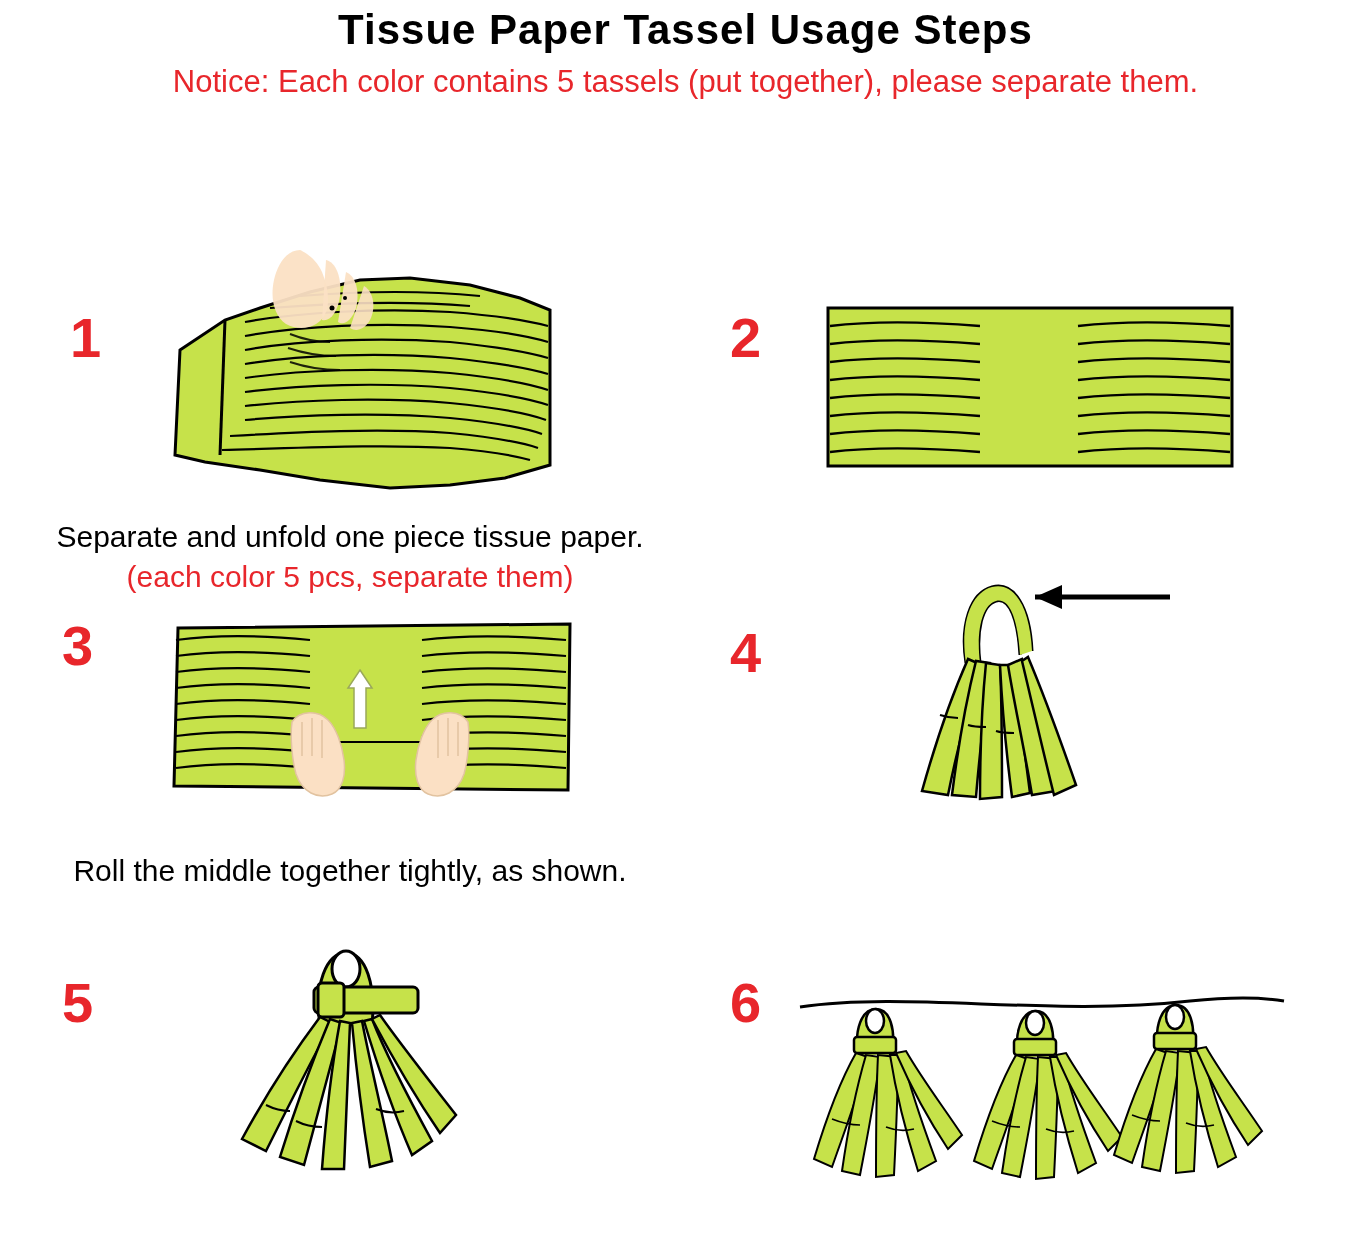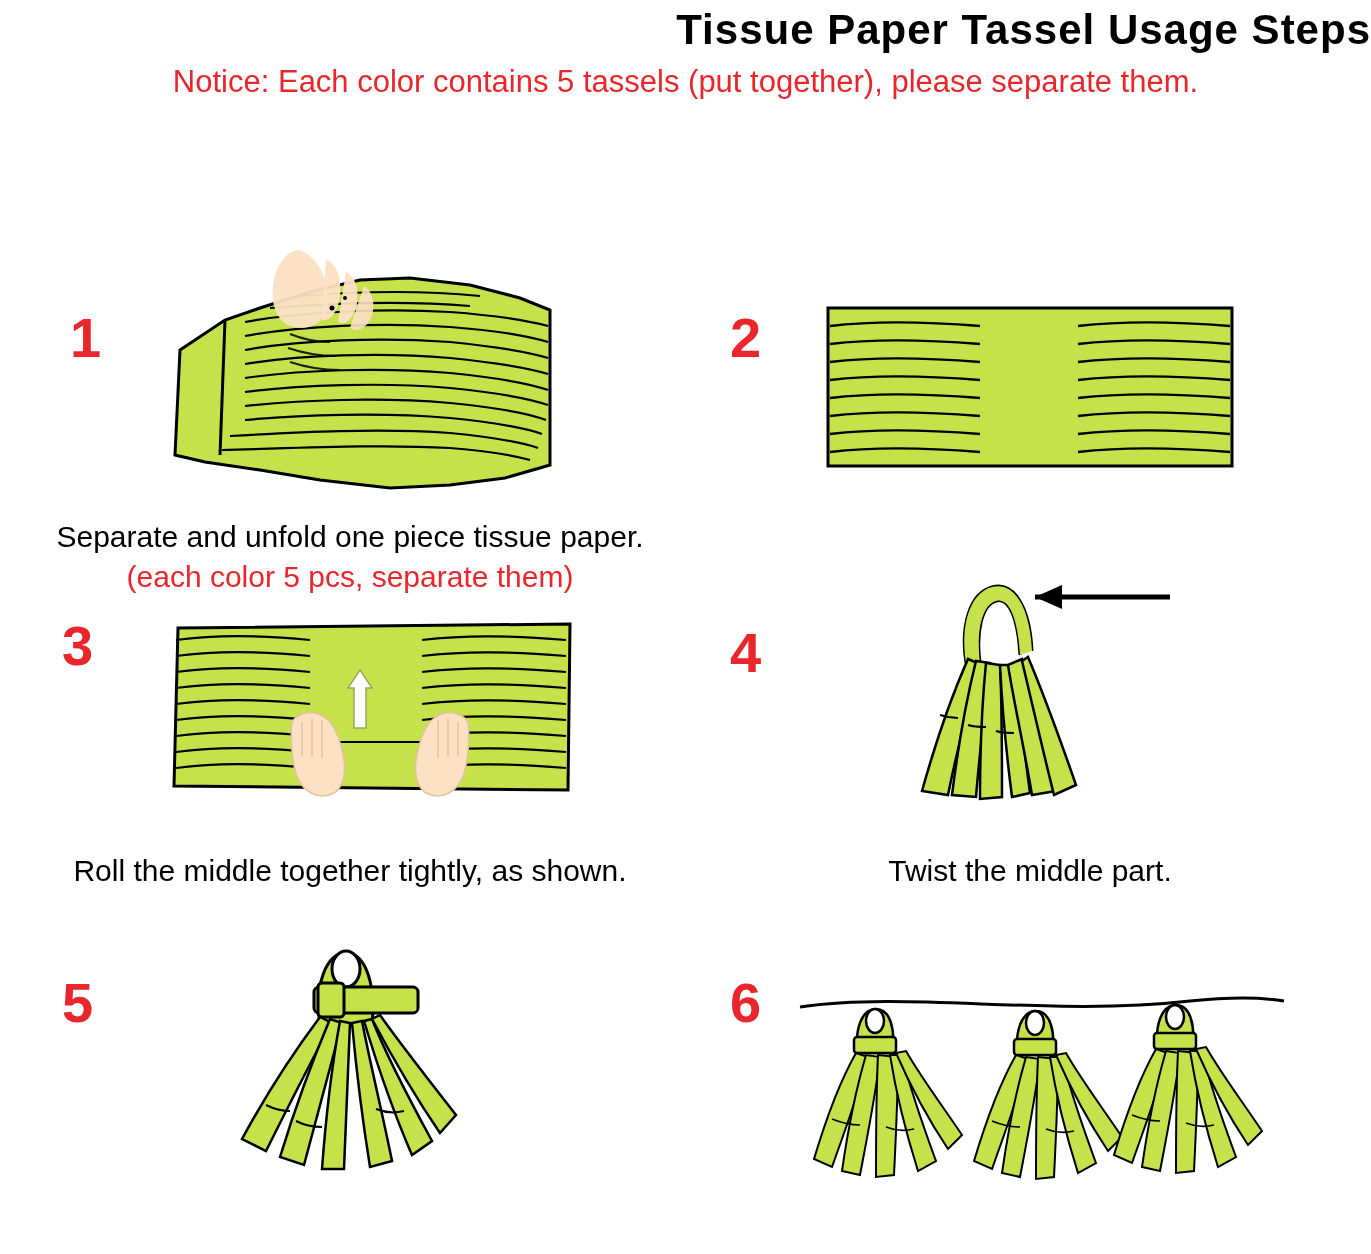--- a/index.html
+++ b/index.html
@@ -14,21 +14,21 @@
     color: #000000;
     overflow: hidden;
     position: relative;
   }
   .page {
     width: 1371px;
     height: 1254px;
     position: relative;
   }
   .title {
-    text-align: right;
+    text-align: center;
     font-size: 42px;
     font-weight: bold;
     letter-spacing: 1px;
     margin: 6px 0 0 0;
     padding: 0;
     font-family: "Liberation Sans", sans-serif;
   }
   .notice {
     text-align: center;
     font-size: 31px;
@@ -224,21 +224,20 @@
 
           <path d="M182 104 C194 142 206 188 216 236 L192 240 C184 192 174 148 168 110 Z" fill="#c6e24a" stroke="#000" stroke-width="2.5"></path>
           <path d="M188 102 C204 140 220 184 236 230 L214 240 C202 192 192 148 182 106 Z" fill="#c6e24a" stroke="#000" stroke-width="2.5"></path>
           <g stroke="#000" stroke-width="2" fill="none">
             <path d="M100 160 C106 162 112 163 118 163"></path>
             <path d="M128 170 C134 172 140 172 146 172"></path>
             <path d="M156 176 C162 178 168 178 174 178"></path>
           </g>
         </svg>
       </div>
-      <div class="caption" style="left:60px; top:297px; width:560px;">Twist the middle part.</div>
     </div>
 
     <div class="step" style="left:0px; top:825px; width:700px; height:400px;">
       <div class="step-num" style="left:62px; top:50px;">5</div>
       <div class="art" style="left:180px; top:0px;">
         <svg width="380" height="290" viewBox="0 0 380 290">
 
           <path d="M140 100 C134 60 146 28 166 28 C186 28 196 60 192 100" fill="#c6e24a" stroke="#000" stroke-width="3"></path>
           <ellipse cx="166" cy="44" rx="14" ry="18" fill="#fff" stroke="#000" stroke-width="3"></ellipse>
 

